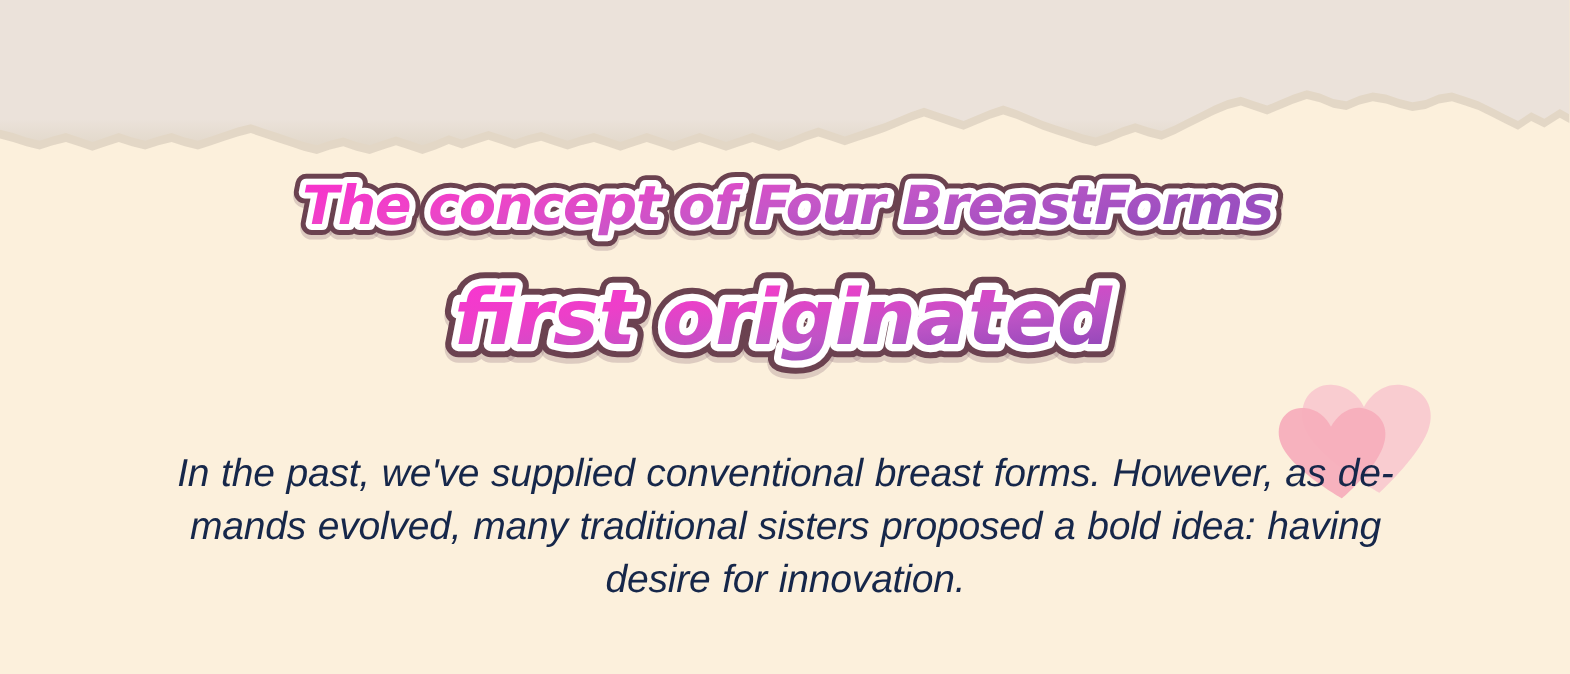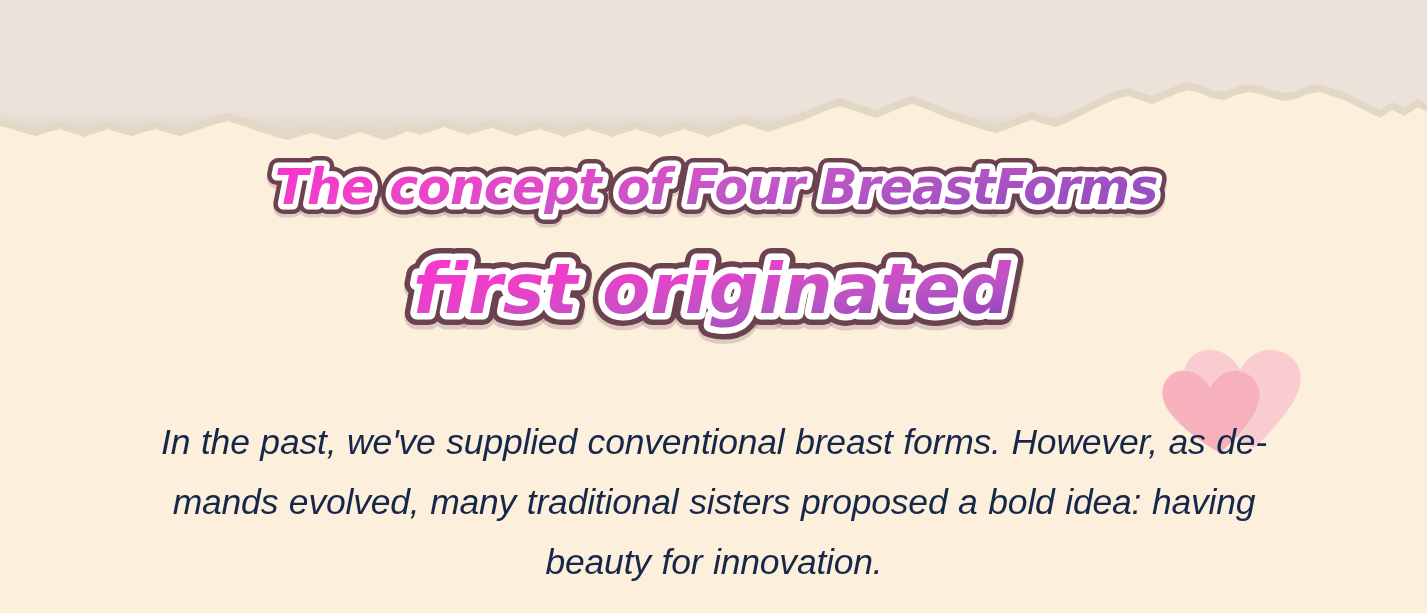--- a/index.html
+++ b/index.html
@@ -75,21 +75,21 @@
     text-align:center;
     font-family:"Liberation Sans", sans-serif;
     font-style:italic;
     font-weight:500;
     font-size:35.5px;
     line-height:48px;
     color:#16274A;
     letter-spacing:-0.2px;
     word-spacing:1px;
   }
-  .body-copy p { margin:12px; }
+  .body-copy p { margin:0; }
 </style>
 </head>
 <body>
 
 <div class="page">
 
   <div class="torn-strip">
     <svg viewBox="0 0 1427 142" preserveAspectRatio="none" aria-hidden="true">
       <defs>
         <linearGradient id="tornShade" x1="0" y1="0" x2="0" y2="1">
@@ -183,16 +183,16 @@
         <text class="hl-text hl2" x="712" y="313" text-anchor="middle" stroke="#6B4250" stroke-width="24" stroke-linejoin="round" fill="#6B4250" paint-order="stroke">first originated</text>
         <text class="hl-text hl2" x="712" y="313" text-anchor="middle" stroke="#FFFFFF" stroke-width="13" stroke-linejoin="round" fill="#FFFFFF" paint-order="stroke">first originated</text>
         <text class="hl-text hl2" x="712" y="313" text-anchor="middle" fill="url(#hlGrad2)">first originated</text>
       </g>
     </svg>
   </div>
 
   <div class="body-copy">
     <p>In the past, we've supplied conventional breast forms. However, as de-</p>
     <p>mands evolved, many traditional sisters proposed a bold idea: having</p>
-    <p>beauty for innovation.</p>
+    <p>desire for innovation.</p>
   </div>
 
 </div>
 
 </body></html>

